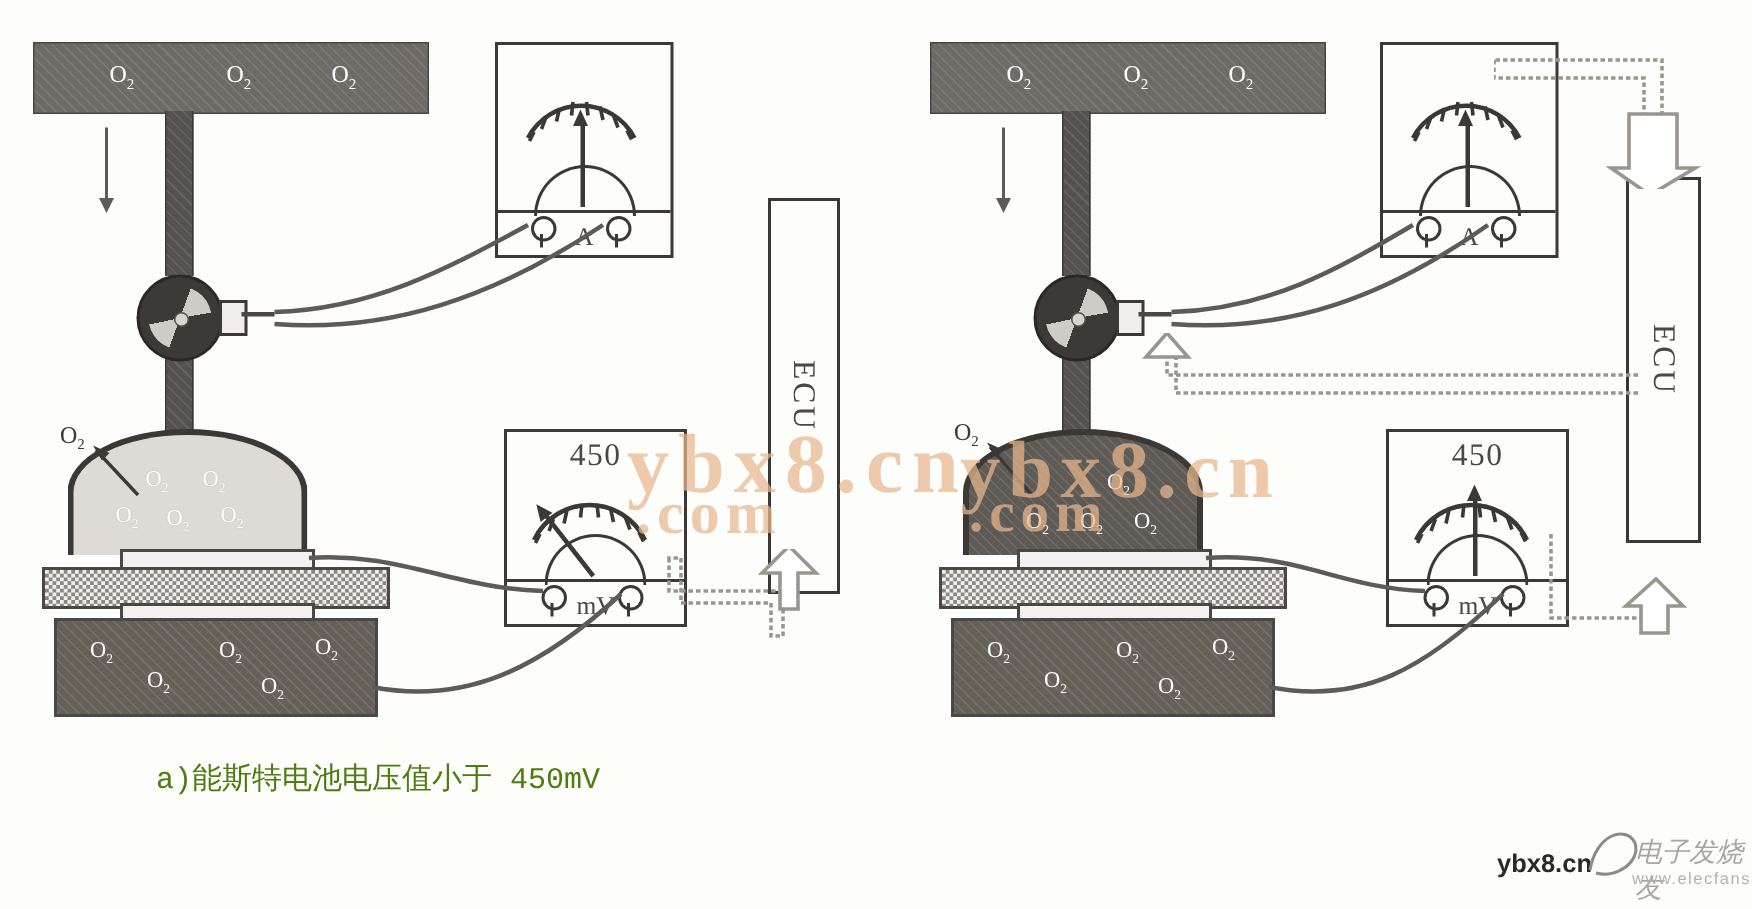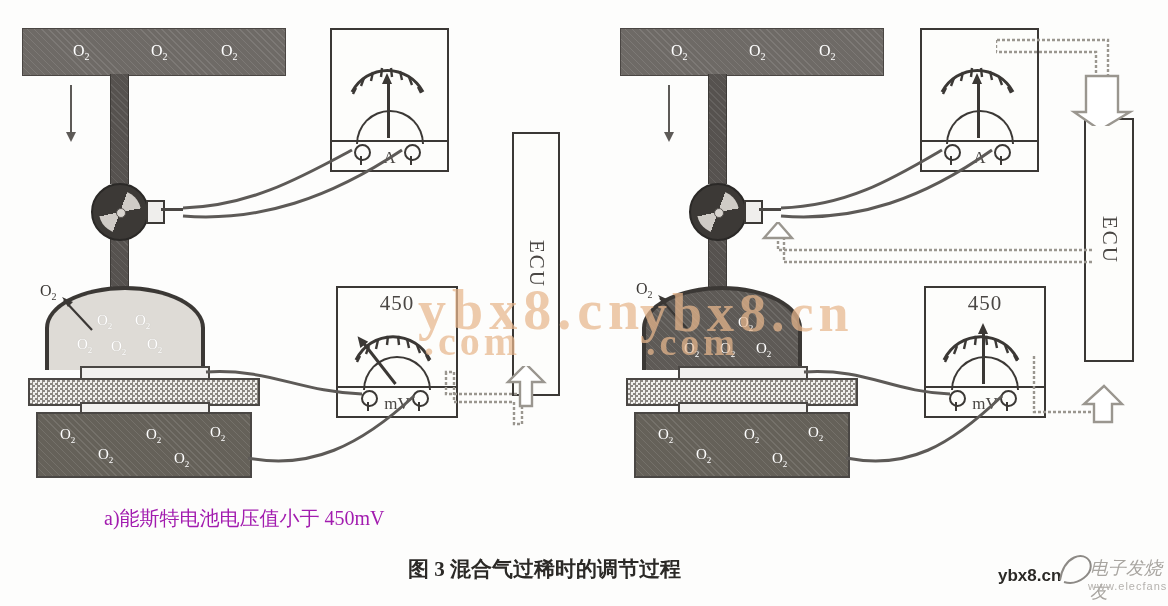--- a/index.html
+++ b/index.html
@@ -131,22 +131,22 @@
   .chamber .o2{position:absolute;color:#fff;font-size:15px;}
   .chamber .o2 sub{font-size:9px;}
 
   .o2out{position:absolute;font-size:16px;color:#3b3835;}
   .o2out sub{font-size:10px;}
 
   
   .wires{position:absolute;left:0;top:0;overflow:visible;pointer-events:none;}
 
   
-  .caption{position:absolute;font-size:20px;color:#a21caf;white-space:nowrap;
-    font-family:Liberation Serif, serif;}
+  .caption{position:absolute;font-size:20px;color:#4d7c0f;white-space:nowrap;
+    font-family:Liberation Mono, monospace;}
   .figcaption{position:absolute;font-size:21px;color:#2b2926;white-space:nowrap;
     font-family:"Liberation Serif",serif;font-weight:bold;}
 
   
   .wm{position:absolute;color:#e8b78d;opacity:.72;font-weight:bold;
     font-family:"Liberation Serif",serif;pointer-events:none;}
   .brand{position:absolute;font-family:"Liberation Sans",sans-serif;}
 </style>
 </head>
 <body>
@@ -397,21 +397,20 @@
 
     <svg class="wires" width="584" height="500">
       <path d="M197 208 C 264 206, 310 178, 358 150" fill="none" stroke="#5d5a57" stroke-width="3"></path>
       <path d="M197 216 C 274 222, 340 198, 408 150" fill="none" stroke="#5d5a57" stroke-width="3"></path>
       <path d="M220 372 C 282 368, 308 392, 366 394" fill="none" stroke="#5d5a57" stroke-width="3"></path>
       <path d="M262 458 C 324 470, 366 446, 418 396" fill="none" stroke="#5d5a57" stroke-width="3"></path>
     </svg>
 
   </div>
 
-  <div class="figcaption" style="left:408px;top:555px;">图 3   混合气过稀时的调节过程</div>
 
   <div class="wm" style="left:418px;top:278px;font-size:56px;letter-spacing:6px;">ybx8.cn</div>
   <div class="wm" style="left:424px;top:318px;font-size:40px;letter-spacing:4px;">.com</div>
   <div class="wm" style="left:640px;top:282px;font-size:54px;letter-spacing:5px;">ybx8.cn</div>
   <div class="wm" style="left:646px;top:320px;font-size:38px;letter-spacing:4px;">.com</div>
 
   <div class="brand" style="left:998px;top:566px;font-size:17px;font-weight:bold;color:#2b2926;">ybx8.cn</div>
   <svg style="position:absolute;left:1058px;top:548px;" width="36" height="40">
     <path d="M2 32 C 6 8, 26 2, 32 14 C 36 26, 20 38, 6 34" fill="none" stroke="#8d8a86" stroke-width="2"></path>
   </svg>

